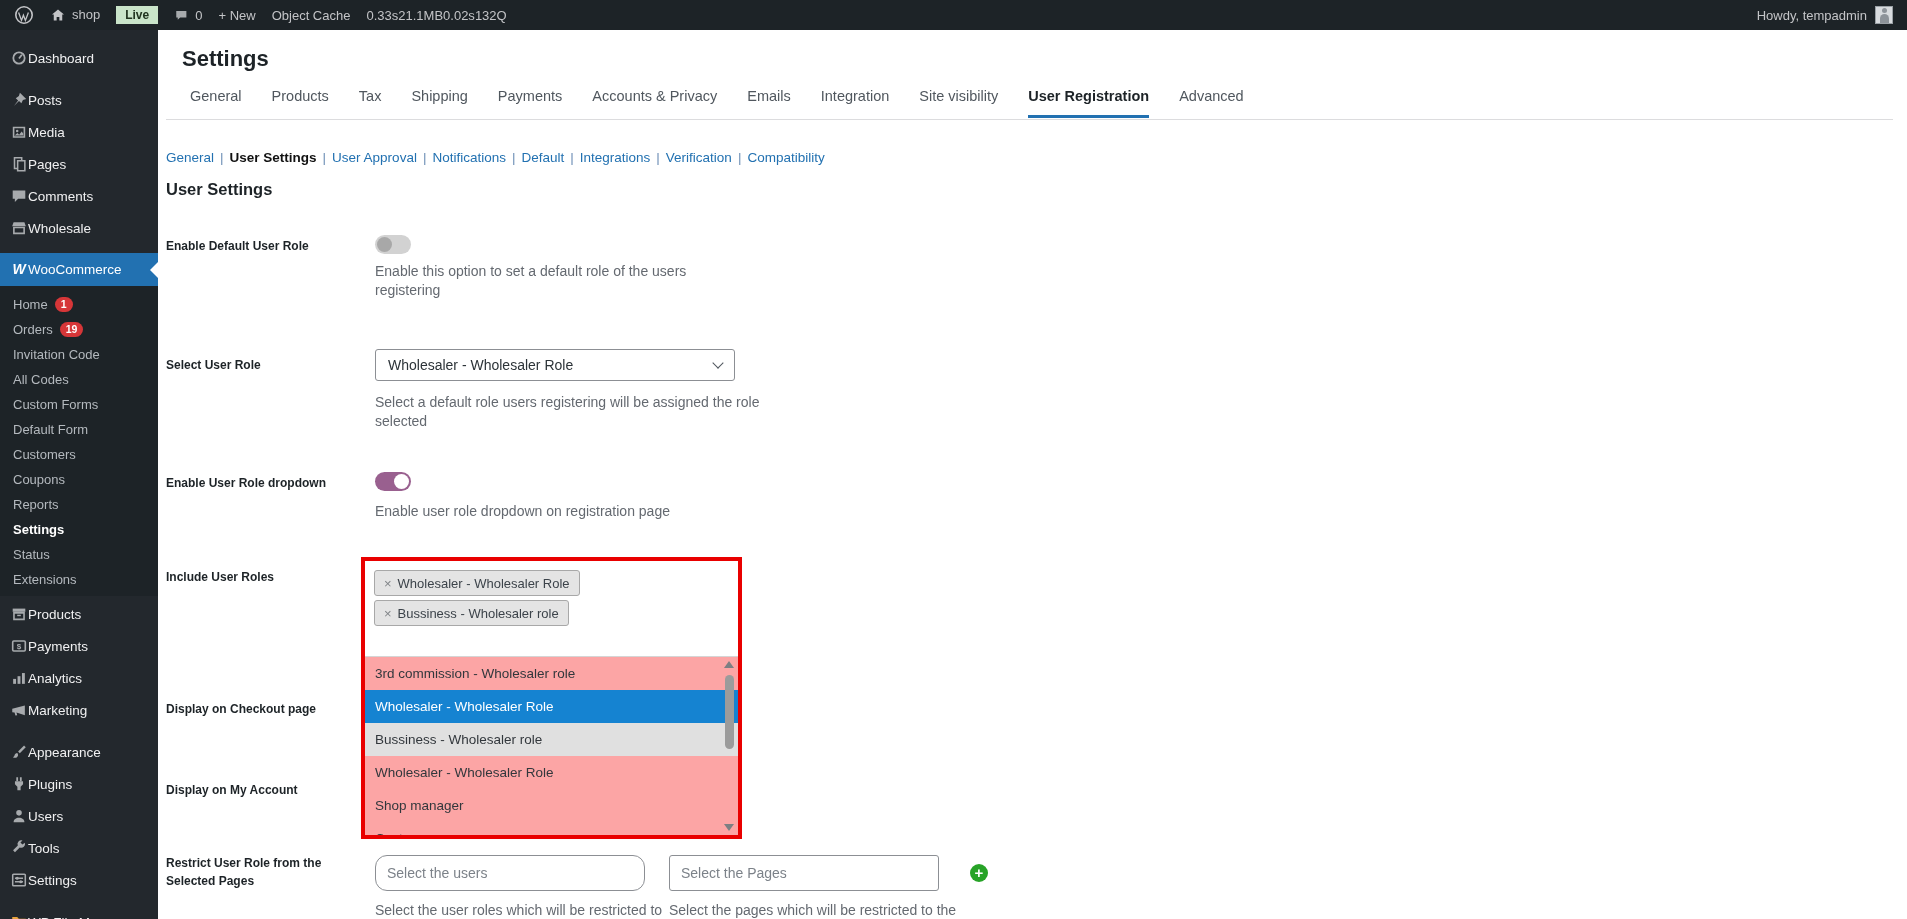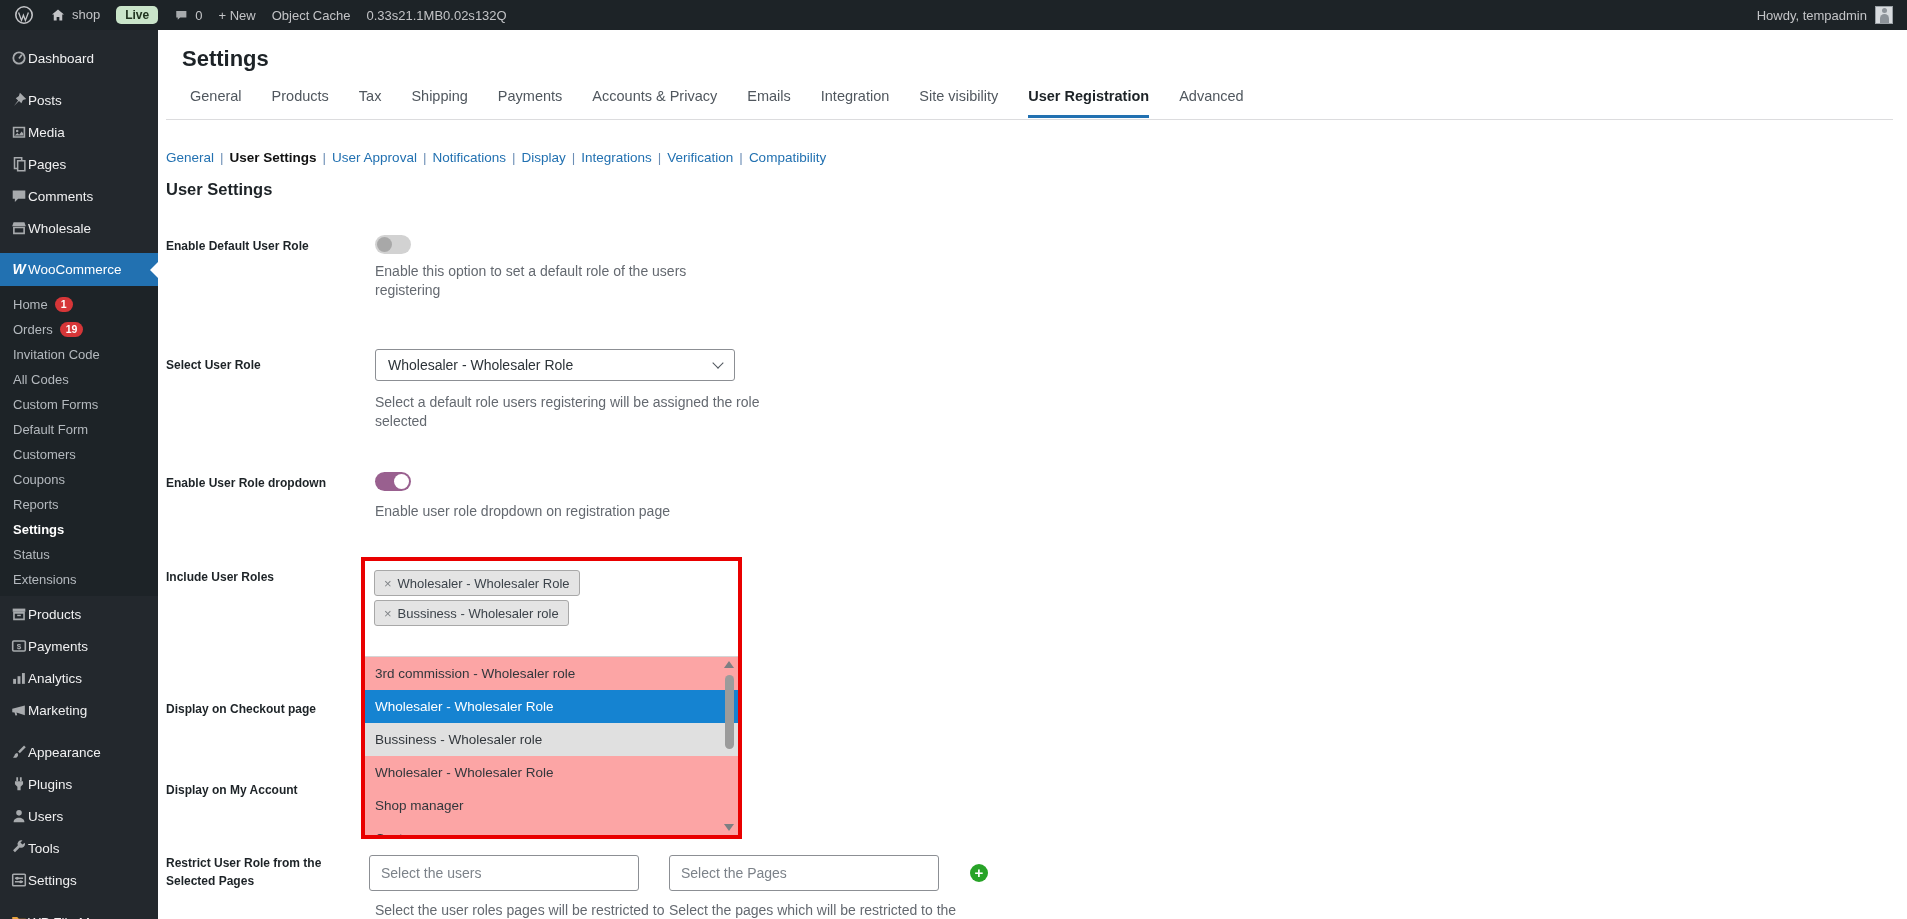--- a/index.html
+++ b/index.html
@@ -3,21 +3,21 @@
 <meta charset="utf-8">
 <style>
 *{margin:0;padding:0;box-sizing:border-box}
 html,body{width:1907px;height:919px;overflow:hidden;background:#fff;font-family:"Liberation Sans",sans-serif}
 body{position:relative}
 
 
 .adminbar{position:absolute;top:0;left:0;right:0;height:30px;background:#1d2327;color:#c3c4c7;display:flex;align-items:center;font-size:13px;padding:0 14px;gap:16px;z-index:50}
 .ab-item{display:flex;gap:6px;white-space:nowrap}
 .ab-item svg{display:block}
-.live-badge{background:var(--live-green,#c9e4c9);color:#20331f;font-weight:bold;font-size:12px;padding:1px 9px;border-radius:5px;line-height:16px}
+.live-badge{background:var(--live-green,#c9e4c9);color:#20331f;font-weight:bold;font-size:12px;padding:1px 9px;border-radius:0;line-height:16px}
 .ab-right{margin-left:auto;display:flex;align-items:center;gap:8px}
 .avatar{width:18px;height:18px;background:#d8dbde;border:1px solid #9aa0a5;display:flex;align-items:end;justify-content:center;overflow:hidden}
 .avatar i{display:block;width:9px;height:9px;background:#8d9399;border-radius:50% 50% 0 0;position:relative}
 .avatar i::before{content:"";position:absolute;top:-6px;left:2px;width:5px;height:5px;background:#8d9399;border-radius:50%}
 
 
 .sidebar{position:absolute;top:30px;left:0;bottom:0;width:158px;background:#23282d;color:#f0f0f1;font-size:13.5px}
 .menu-item{display:flex;align-items:flex-end;padding:7px 10px;line-height:17px;color:#f0f0f1;cursor:pointer}
 .menu-item .mi{width:18px;height:18px;color:#a7aaad;flex:0 0 18px}
 .menu-item .mi svg{width:18px;height:18px;display:block;fill:currentColor}
@@ -335,21 +335,21 @@
 
   <div class="subnav">
     <span class="lnk">General</span>
       <span class="sep">|</span>
     <span class="lnk" data-active="true">User Settings</span>
       <span class="sep">|</span>
     <span class="lnk">User Approval</span>
       <span class="sep">|</span>
     <span class="lnk">Notifications</span>
       <span class="sep">|</span>
-    <span class="lnk">Display</span>
+    <span class="lnk">Default</span>
       <span class="sep">|</span>
     <span class="lnk">Integrations</span>
       <span class="sep">|</span>
     <span class="lnk">Verification</span>
       <span class="sep">|</span>
     <span class="lnk">Compatibility</span>
   </div>
 
   <h2 class="section-title">User Settings</h2>
 
@@ -394,18 +394,18 @@
         <span class="thumb"></span>
         <span class="down"></span>
       </div>
     </div>
   </div>
 
   <div class="row-label" style="top:670px">Display on Checkout page</div>
   <div class="row-label" style="top:751px">Display on My Account</div>
 
   <div class="row-label" style="top:824px;width:195px">Restrict User Role from the Selected Pages</div>
-  <input class="text-input" style="left: 211px;" placeholder="Select the users">
+  <input class="text-input" style="left: 217px; border-radius: 12px;" placeholder="Select the users">
   <input class="text-input" style="left: 511px;" placeholder="Select the Pages">
   <span class="add-btn"></span>
-  <div class="desc" style="left:217px;top:871px;width:290px;white-space:nowrap">Select the user roles pages will be restricted to</div>
+  <div class="desc" style="left:217px;top:871px;width:290px;white-space:nowrap">Select the user roles which will be restricted to</div>
   <div class="desc" style="left:511px;top:871px;width:300px;white-space:nowrap">Select the pages which will be restricted to the</div>
 </div>
 
 </body></html>

